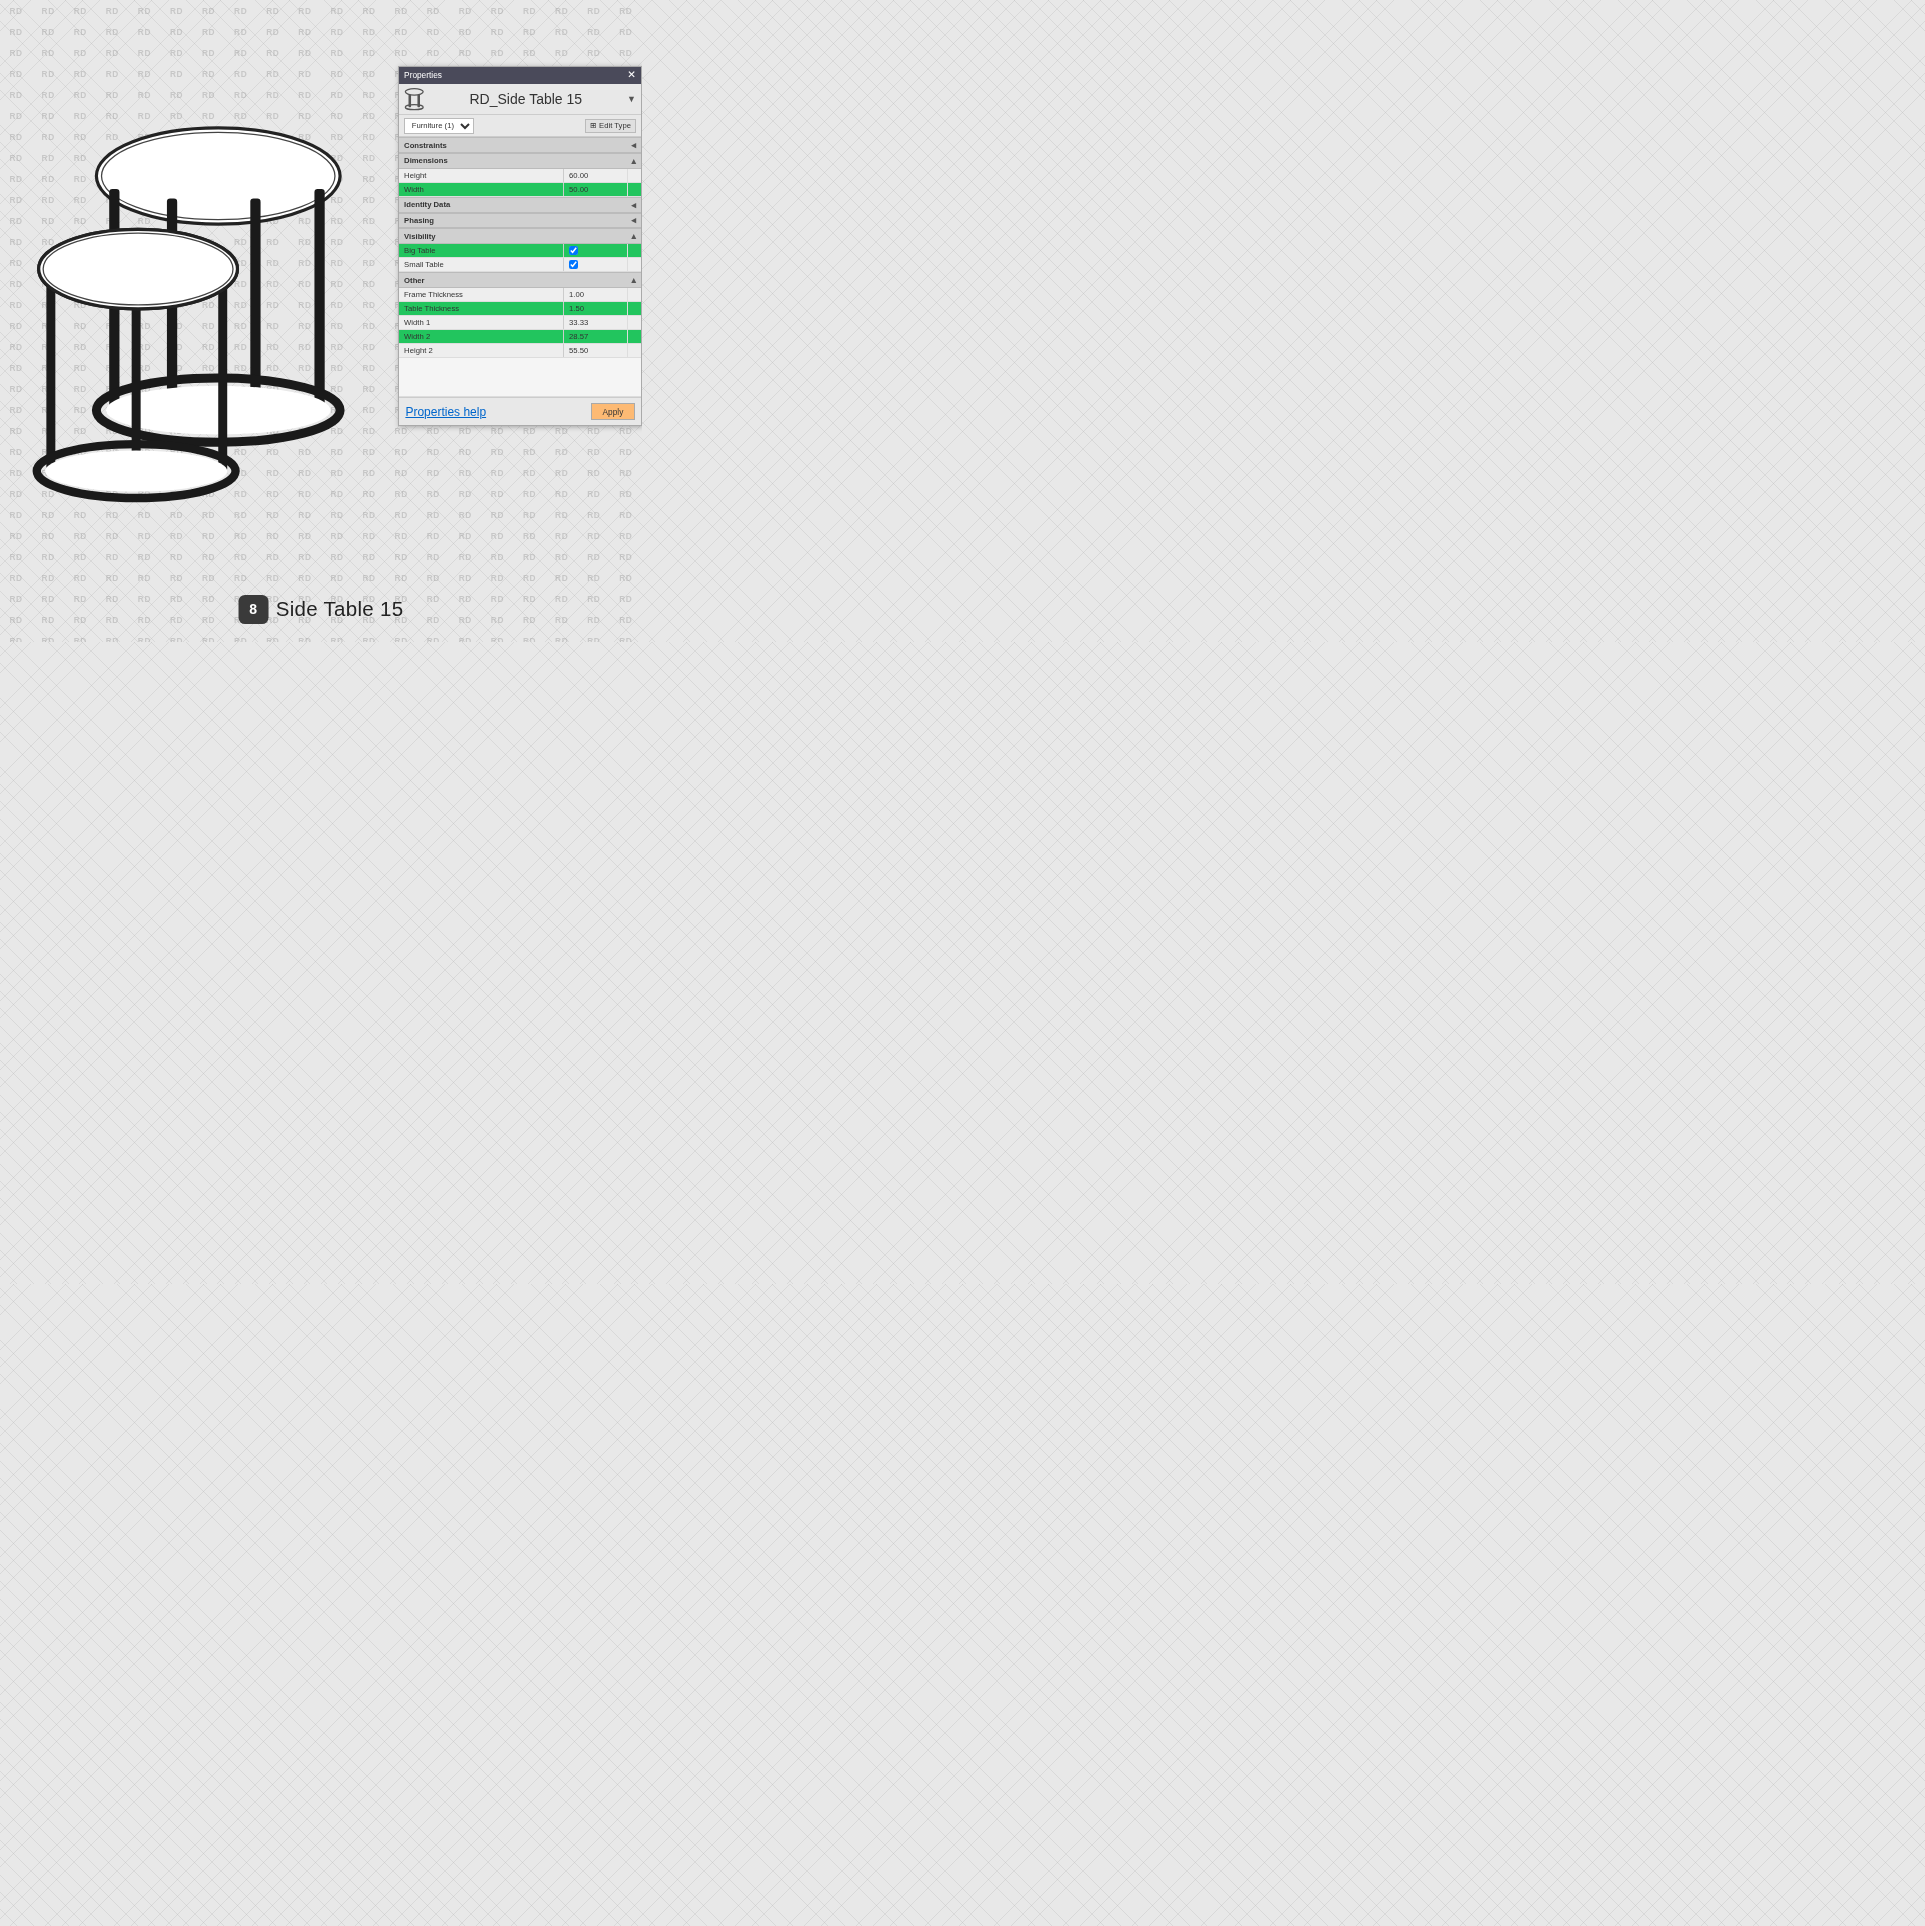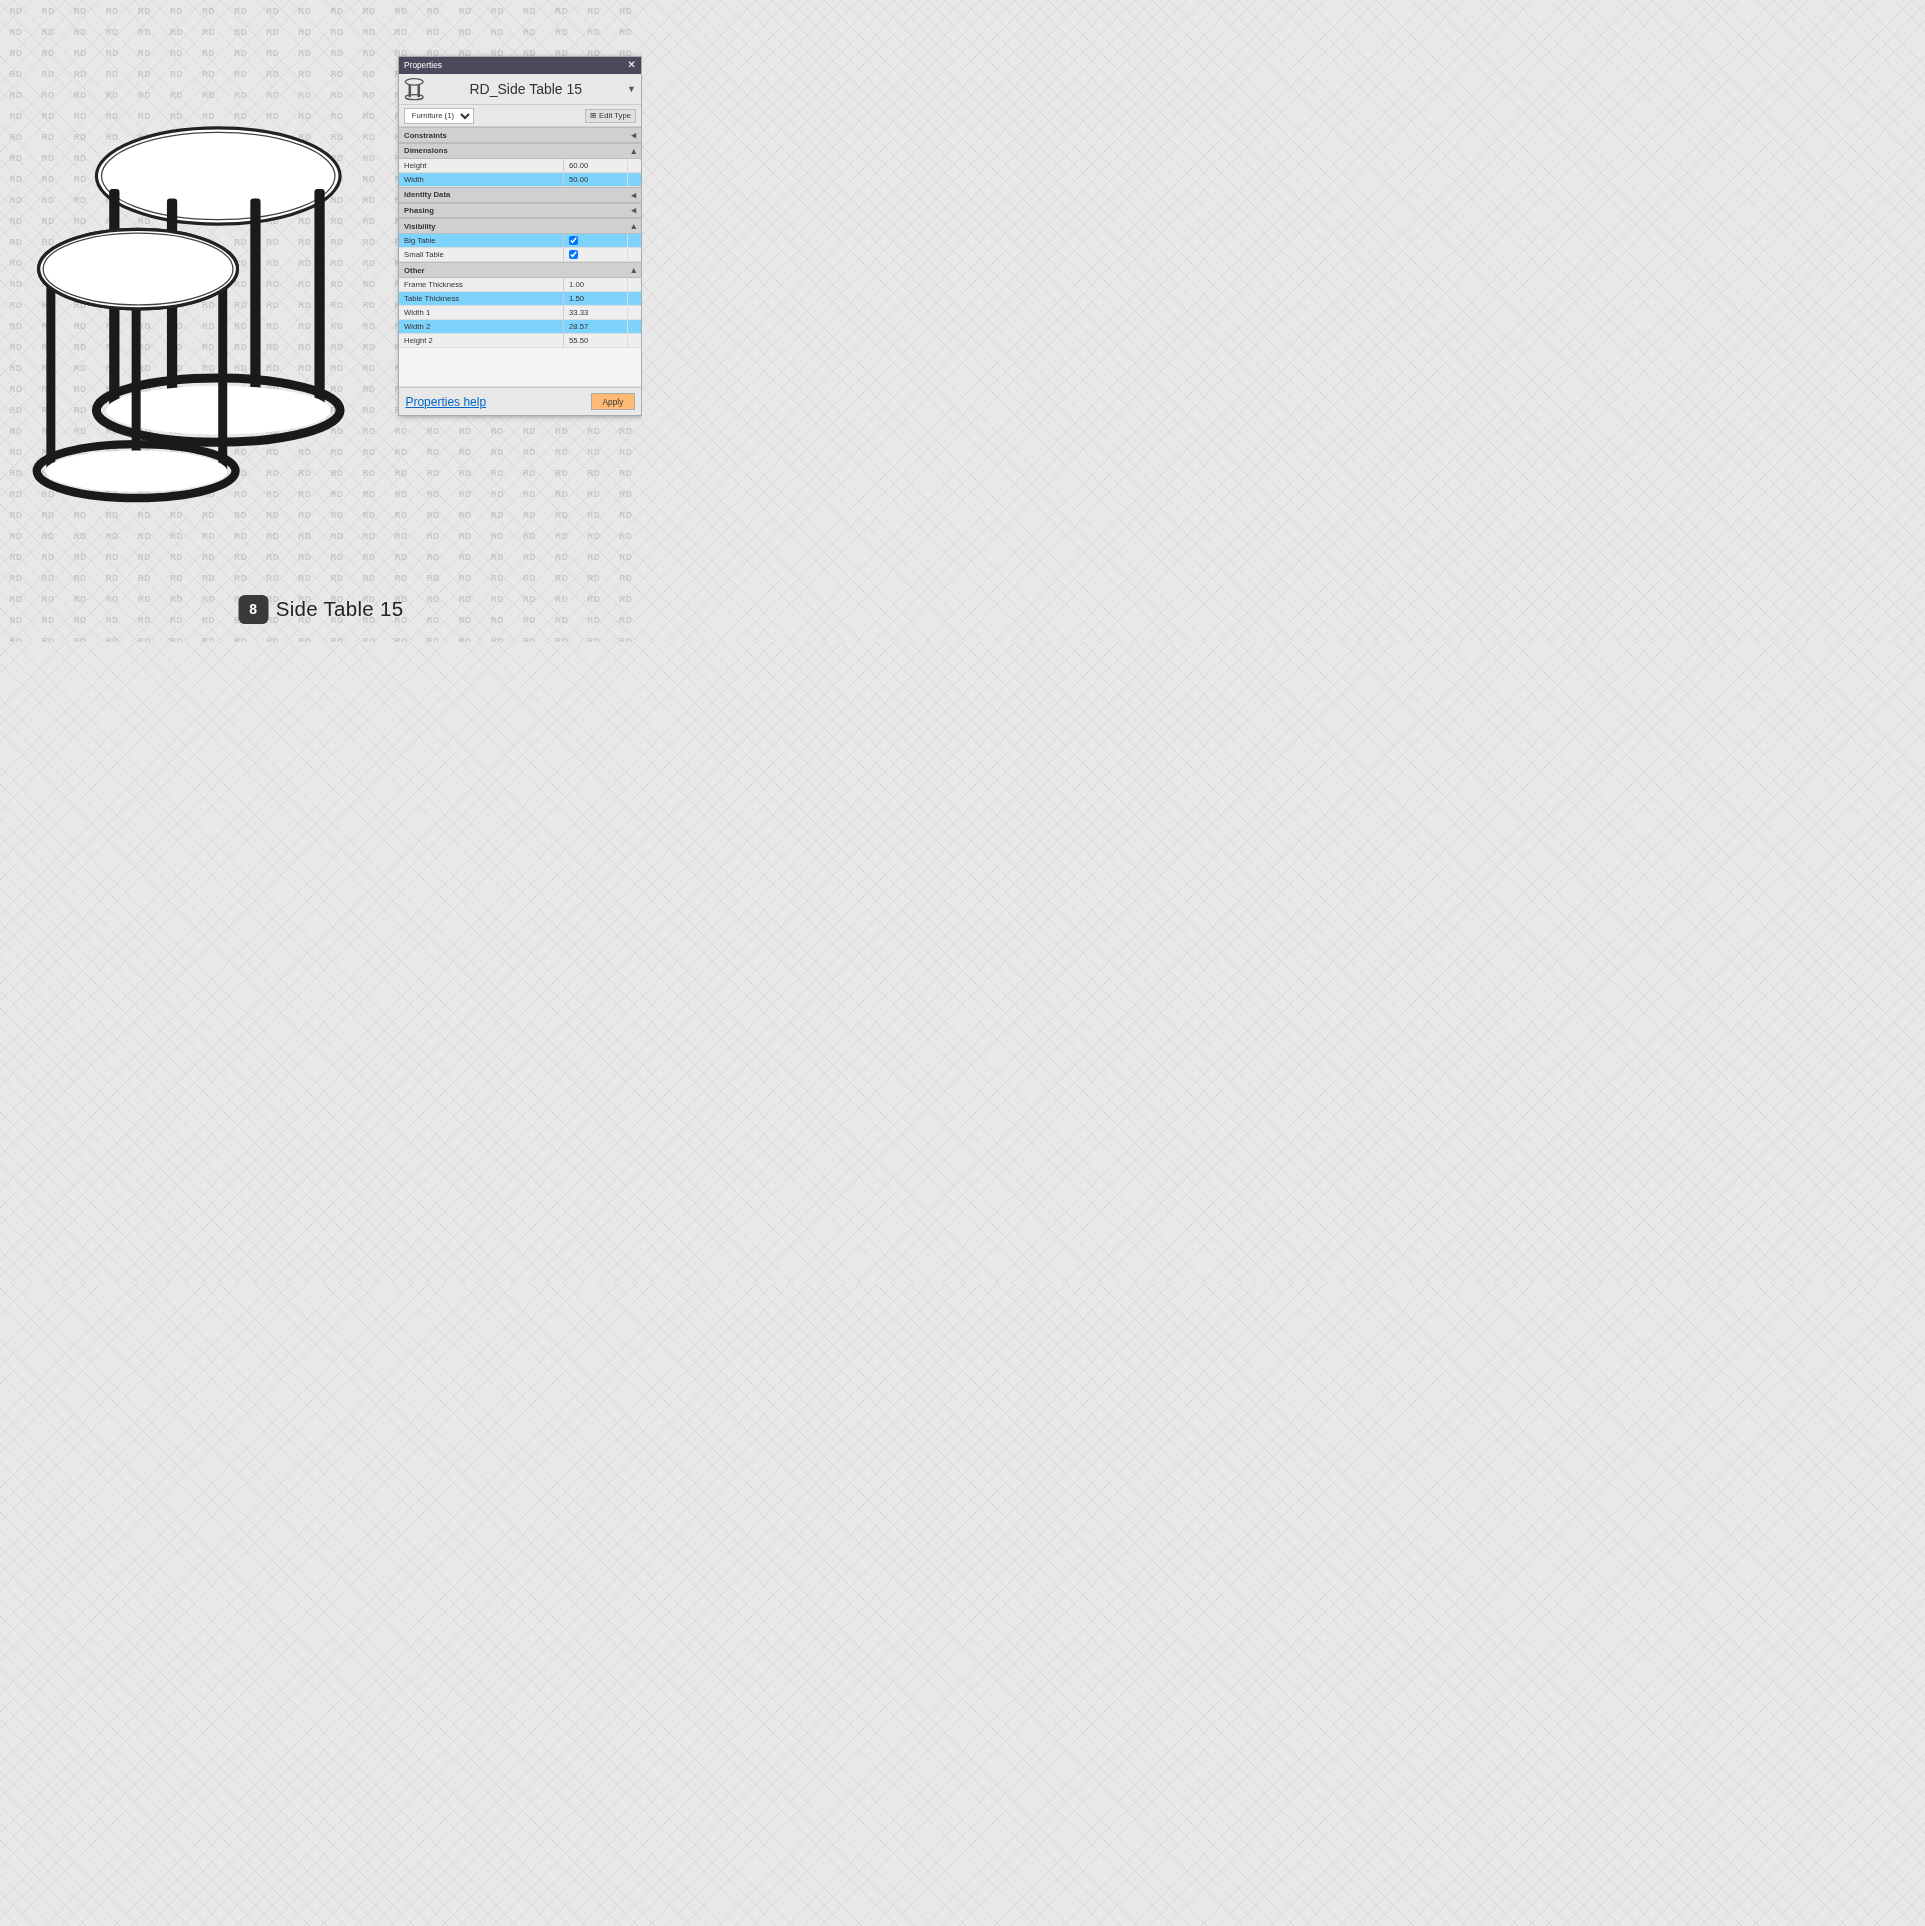--- a/index.html
+++ b/index.html
@@ -80,21 +80,21 @@
     .label-text {
       font-size: 20.5px;
       font-weight: 500;
       color: #222;
       letter-spacing: 0.3px;
     }
 
     
     .properties-panel {
       position: absolute;
-      top: 56px;
+      top: 66px;
       right: 0px;
       width: 244px;
       background: #f0f0f0;
       border: 0.6px solid #aaa;
       box-shadow: 1.3px 1.3px 5.1px rgba(0,0,0,0.3);
       z-index: 20;
       font-size: 7.7px;
     }
 
     .panel-titlebar {
@@ -186,21 +186,21 @@
     .section-collapse {
       font-size: 9px;
       color: #555;
     }
 
     
     .prop-row {
       display: flex;
       align-items: center;
       border-bottom: 0.6px solid #ddd;
-      background: #7dd3fc;
+      background: #22c55e;
       min-height: 14px;
     }
     .prop-row:nth-child(even) {
       background: #eeeeee;
     }
     .prop-label {
       flex: 1;
       padding: 1.9px 5.1px;
       color: #333;
       font-size: 7.7px;

